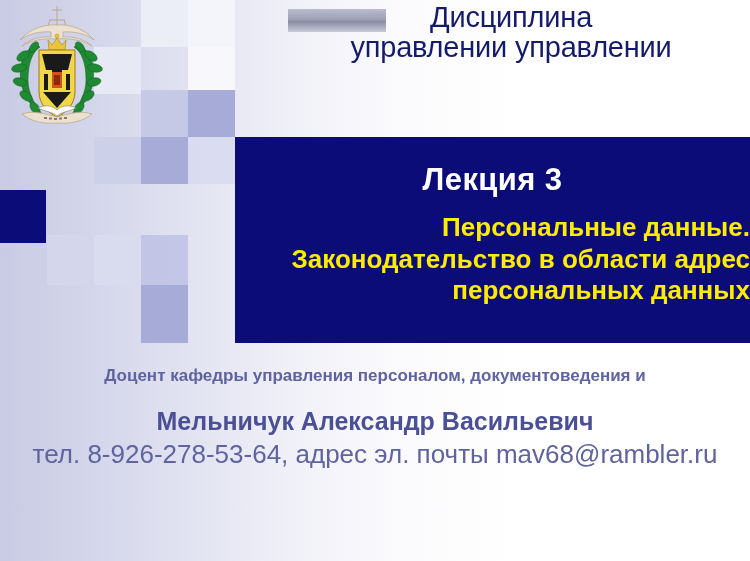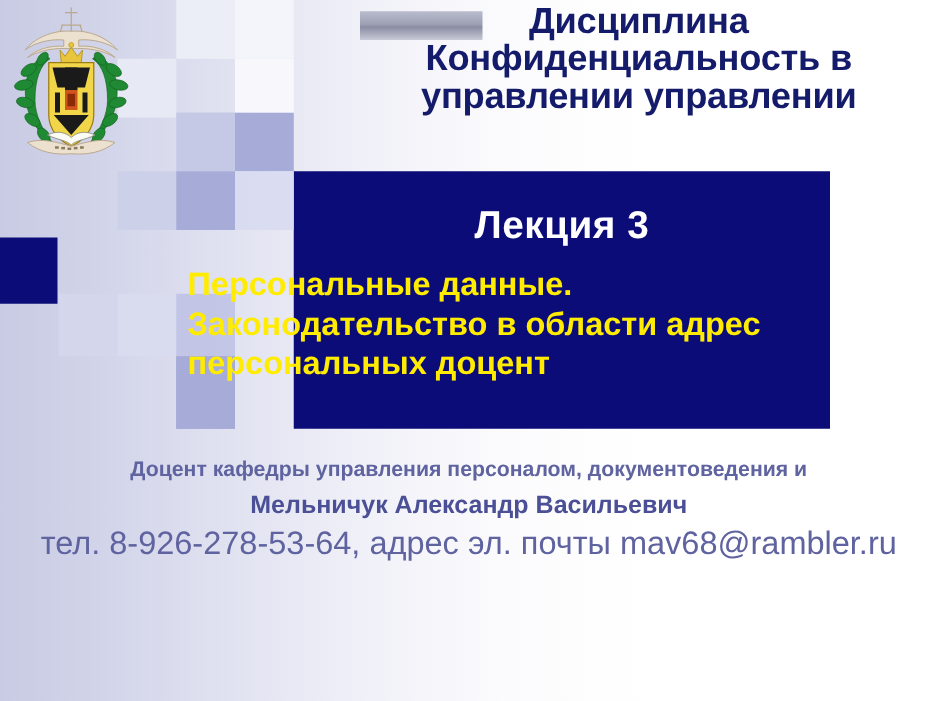--- a/index.html
+++ b/index.html
@@ -52,37 +52,37 @@
   }
 
   
   .header {
     position: absolute;
     left: 272px;
     top: 2px;
     width: 478px;
     text-align: center;
     color: #151b6b;
-    font-weight: bold;
+    font-weight: normal;
     line-height: 1.04;
     letter-spacing: -0.2px;
   }
   .header .ln {
     display: block;
     font-size: 29px;
     white-space: nowrap;
   }
   .header .ln1 { font-size: 29px; }
 
   
   .navy-panel {
     position: absolute;
     left: 235px;
     top: 137px;
-    width: 429px;
+    width: 515px;
     height: 206px;
     background: #0c0c78;
   }
   .lecture-no {
     position: absolute;
     left: 0;
     top: 25px;
     width: 100%;
     text-align: center;
     color: #ffffff;
@@ -90,21 +90,21 @@
     font-weight: bold;
     letter-spacing: 0.4px;
   }
 
   
   .yellow-block {
     position: absolute;
     left: 150px;
     top: 212px;
     width: 600px;
-    text-align: left;
+    text-align: right;
     color: #ffec00;
     font-weight: bold;
     font-size: 26px;
     line-height: 1.22;
   }
   .yellow-block .yl { display: block; white-space: nowrap; }
 
   
   .footer {
     position: absolute;
@@ -117,22 +117,22 @@
   .post-line {
     display: block;
     font-size: 17px;
     font-weight: bold;
     line-height: 1.35;
     color: #5f639f;
     white-space: nowrap;
   }
   .author {
     display: block;
-    margin-top: 5px;
-    font-size: 20px;
+    margin-top: 19px;
+    font-size: 25px;
     font-weight: bold;
     color: #4b5096;
     white-space: nowrap;
   }
   .contact {
     display: block;
     margin-top: 3px;
     font-size: 26px;
     font-weight: normal;
     color: #5f639f;
@@ -220,37 +220,36 @@
         <rect x="51" y="113.5" width="3" height="2"></rect>
         <rect x="56" y="113" width="3" height="2"></rect>
       </g>
     </svg>
   </div>
 
   <div class="gray-bar"></div>
 
   <div class="header">
     <span class="ln ln1">Дисциплина</span>
-    <span class="ln">Конфиденциальность в</span>
     <span class="ln">управлении управлении</span>
   </div>
 
   <div class="navy-panel">
     <div class="lecture-no">Лекция 3</div>
   </div>
 
   <div class="sq" style="left:188px; top:137px; width:47px; height:47px; background:rgba(215,218,240,0.82);"></div>
   <div class="sq" style="left:94px;  top:235px; width:47px;  height:50px; background:#d9dbee;"></div>
   <div class="sq" style="left:141px; top:235px; width:47px;  height:50px; background:rgba(190,194,228,0.88);"></div>
   <div class="sq" style="left:141px; top:285px; width:47px;  height:58px; background:#a7abd8;"></div>
 
   <div class="yellow-block">
     <span class="yl">Персональные данные.</span>
     <span class="yl">Законодательство в области адрес</span>
-    <span class="yl">персональных доцент</span>
+    <span class="yl">персональных данных</span>
   </div>
 
   <div class="footer">
     <span class="post-line">Доцент кафедры управления персоналом, документоведения и</span>
     <span class="author">Мельничук Александр Васильевич</span>
     <span class="contact">тел. 8-926-278-53-64, адрес эл. почты mav68@rambler.ru</span>
   </div>
 
 </div>
 

